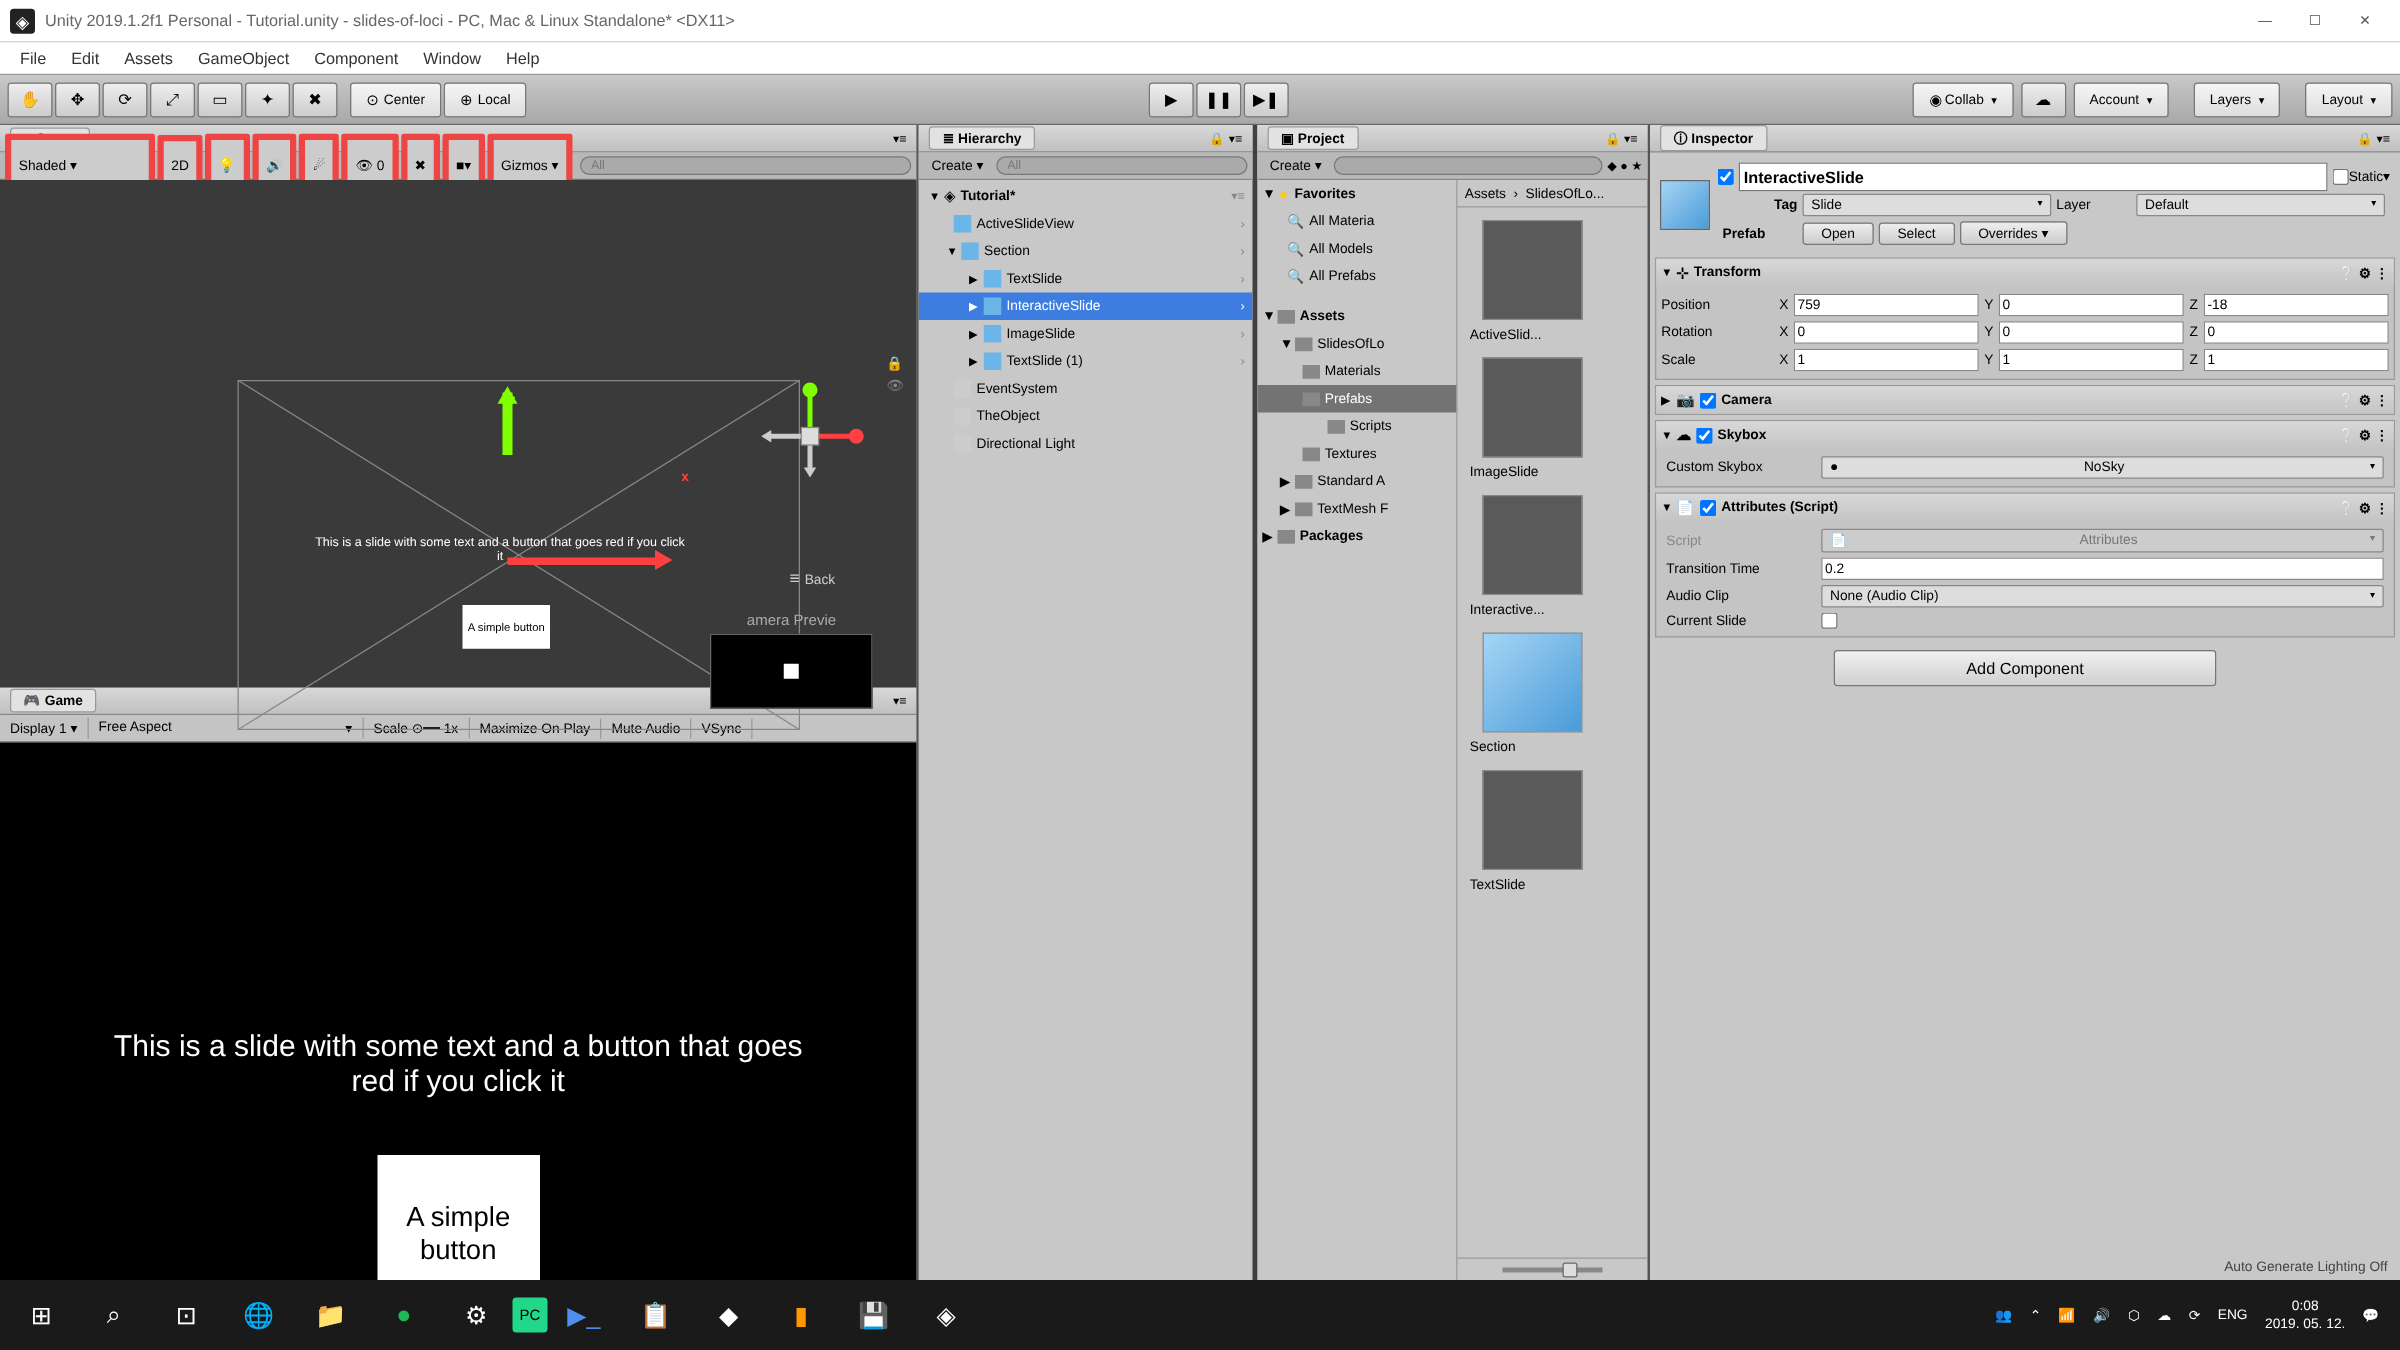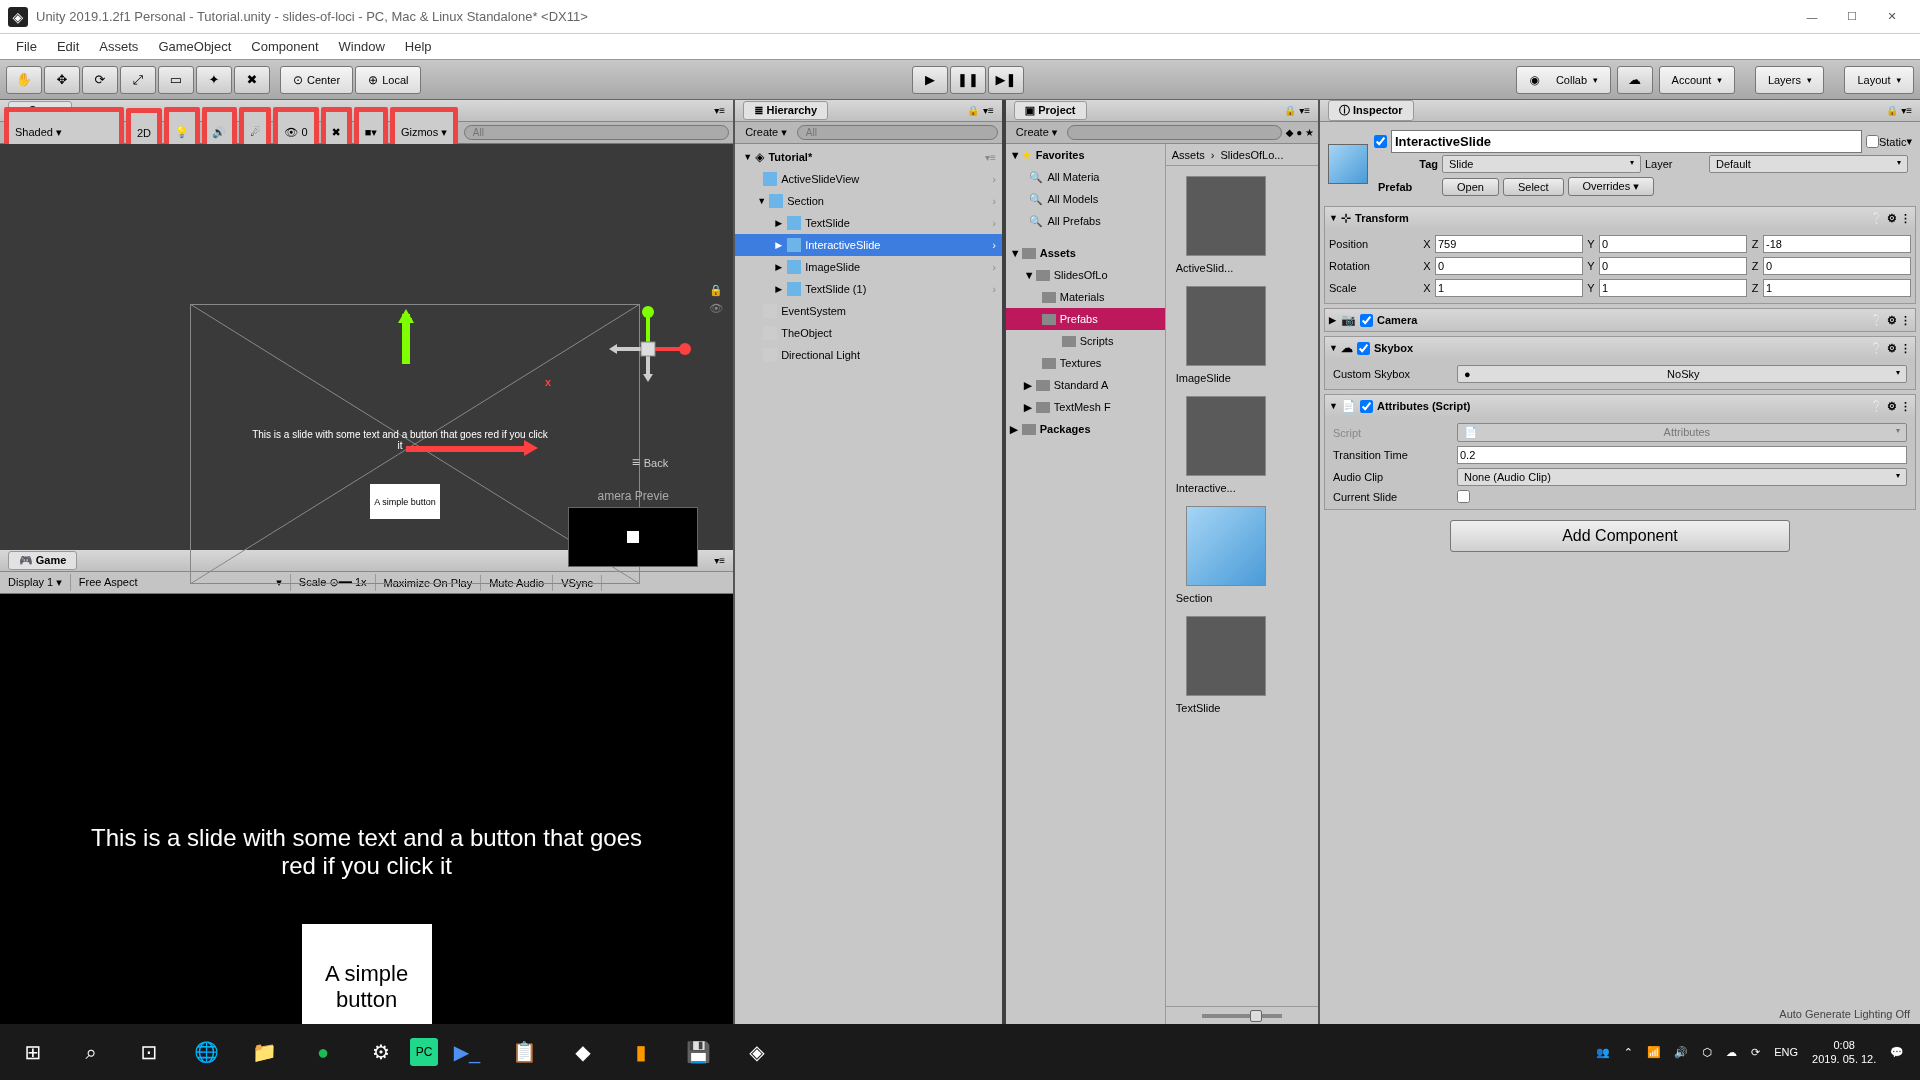--- a/index.html
+++ b/index.html
@@ -66,21 +66,21 @@
 .tree-row .arrow { width:12px; font-size:9px;}
 .tree-row .cube { width:14px; height:14px; background:#6bb5e8; margin-right:4px; display:inline-block; position:relative;}
 .tree-row .cube.grey{background:#ccc;}
 .tree-row .chev { margin-left:auto; margin-right:6px; color:#888; font-size:10px;}
 
 
 .projcol { width:358px; background:#c8c8c8; border-right:2px solid #555; display:flex; flex-direction:column;}
 .projbody { flex:1; display:flex;}
 .projtree { width:160px; border-right:1px solid #999;}
 .projtree .prow { height:22px; display:flex; align-items:center; padding-left:4px; font-size:12px;}
-.projtree .prow.sel{background:#be185d; color:#fff;}
+.projtree .prow.sel{background:#737373; color:#fff;}
 .projtree .star{color:#ffcc00; margin-right:4px;}
 .projtree .mag{color:#d4a83a; margin-right:4px;}
 .projtree .fold{width:14px; height:11px; background:#888; margin-right:4px; display:inline-block;}
 .breadcrumb{height:22px; border-bottom:1px solid #999; display:flex; align-items:center; padding:0 6px; font-size:11px; gap:6px;}
 .projgrid { flex:1; padding:10px; overflow:auto;}
 .pitem { width:100px; text-align:left; margin-bottom:12px;}
 .pitem .thumb { width:80px; height:80px; background:#5a5a5a; margin:0 auto 6px; border:1px solid #888;}
 .pitem .thumb.cube3d{background:linear-gradient(135deg,#a5d5f5,#4a9bd8);}
 .pitem .lbl{font-size:11px;}
 
@@ -98,21 +98,21 @@
 
 .comp { border:1px solid #999; margin:4px 0; background:#c4c4c4;}
 .comp-head { height:22px; background:linear-gradient(#d8d8d8,#c4c4c4); display:flex; align-items:center; padding:0 4px; font-weight:bold; font-size:12px;}
 .comp-head .arrow{width:12px; font-size:9px;}
 .comp-body{padding:4px;}
 .xyz-row{display:flex; align-items:center; padding:2px 0;}
 .xyz-row label{width:90px;}
 .xyz-row .fld{display:flex; align-items:center; flex:1;}
 .xyz-row .fld span{width:16px; text-align:center;}
 .xyz-row .fld input{flex:1; border:1px solid #888; padding:2px; font-size:11px;}
-.addcomp{display:block; width:340px; margin:10px auto; padding:6px; background:linear-gradient(#f0f0f0,#d0d0d0); border:1px solid #777; border-radius:3px; text-align:center; font-size:16px;}
+.addcomp{display:block; width:306px; margin:10px auto; padding:6px; background:linear-gradient(#f0f0f0,#d0d0d0); border:1px solid #777; border-radius:3px; text-align:center; font-size:13px;}
 .statusbar{text-align:right; padding:4px 10px; font-size:11px; color:#444;}
 
 
 .taskbar { position:fixed; bottom:0; left:0; right:0; height:56px; background:#1a1a1a; display:flex; align-items:center; padding:0 4px;}
 .taskbar .tb { width:58px; height:56px; display:flex; align-items:center; justify-content:center; color:#fff; font-size:20px;}
 .taskbar .tray { margin-left:auto; display:flex; align-items:center; color:#fff; gap:14px; padding-right:12px;}
 .taskbar .clock{text-align:center; font-size:12px; line-height:1.3;}
 </style>
 </head>
 <body>
@@ -149,21 +149,21 @@
     <div class="tool-wide">⊙ <span style="margin-left:4px">Center</span></div>
     <div class="tool-wide" style="margin-left:2px">⊕ <span style="margin-left:4px">Local</span></div>
   </div>
   <div style="flex:1"></div>
   <div class="tool-group">
     <div class="tool-btn">▶</div>
     <div class="tool-btn">❚❚</div>
     <div class="tool-btn">▶❚</div>
   </div>
   <div style="flex:1"></div>
-  <div class="tool-wide drop">◉ <span style="margin-left:16px">Collab</span></div>
+  <div class="tool-wide drop">◉ <span style="margin-left:2px">Collab</span></div>
   <div class="tool-btn" style="margin:0 6px">☁</div>
   <div class="tool-wide drop">
       <span>Account</span>
     </div>
   <div style="width:20px"></div>
   <div class="tool-wide drop">
       <span>Layers</span>
     </div>
   <div style="width:20px"></div>
   <div class="tool-wide drop">

